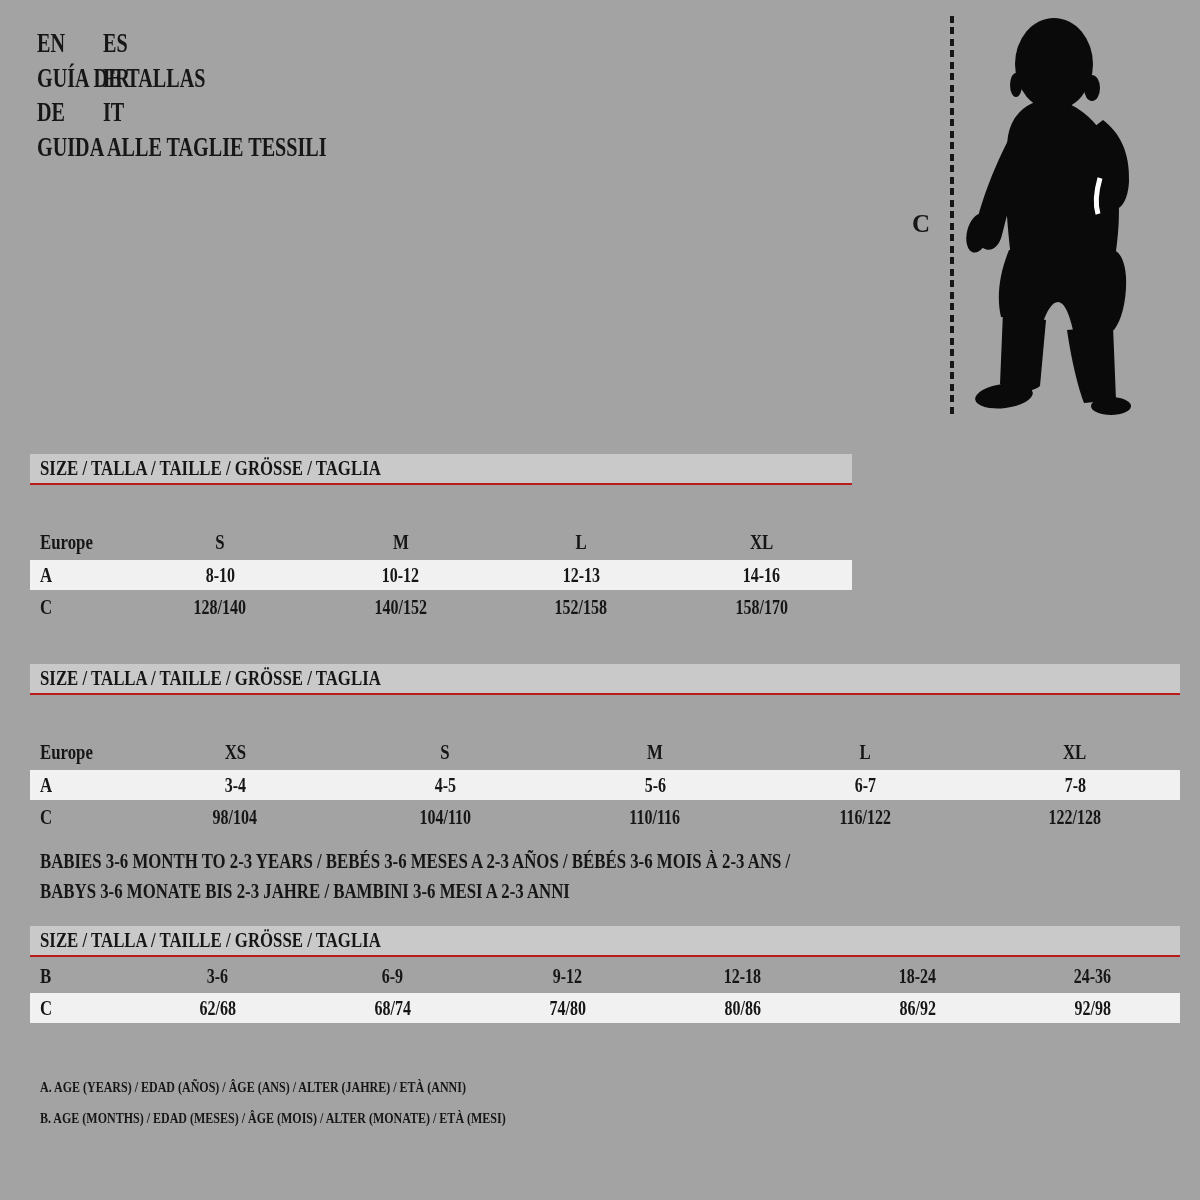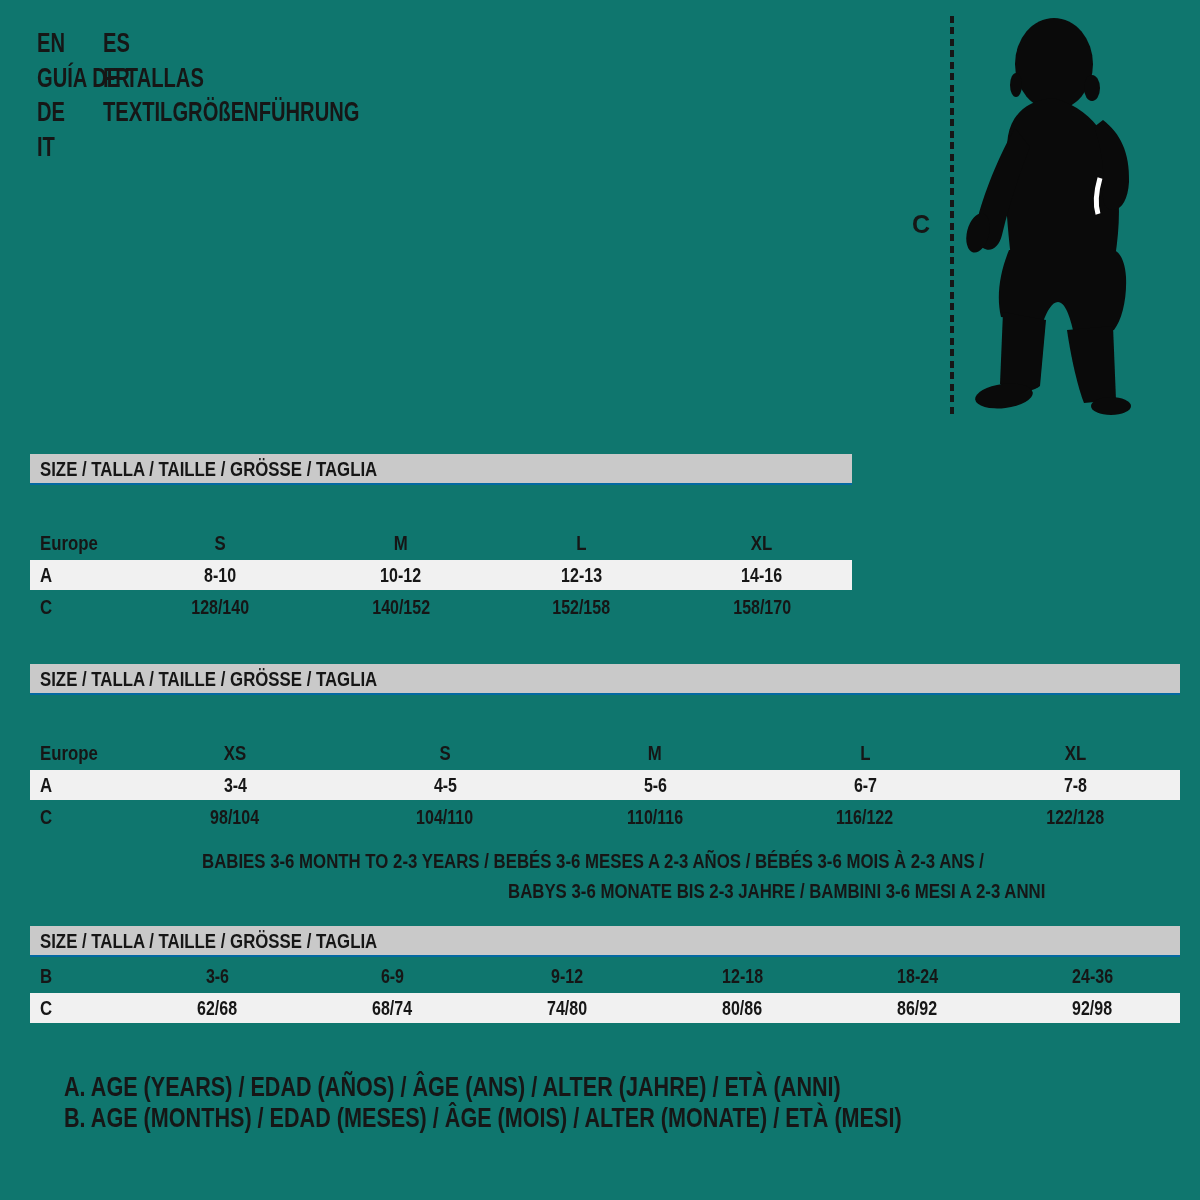--- a/index.html
+++ b/index.html
@@ -1,19 +1,19 @@
 <!DOCTYPE html>
 <html><head>
 <meta charset="utf-8">
 <style>
   html,body { margin:0; padding:0; background:#ffffff; }
   .page {
     position:relative; width:1200px; height:1200px;
-    background:#0f766e; overflow:hidden;
-    font-family:Liberation Sans, sans-serif;
+    background:#a3a3a3; overflow:hidden;
+    font-family:Liberation Serif, serif;
     color:#161616; font-weight:700;
   }
   
   .cx  { display:inline-block; transform:scaleX(0.80); transform-origin:0 50%; white-space:nowrap; }
   .cxh { display:inline-block; transform:scaleX(0.72); transform-origin:0 50%; white-space:nowrap; }
   .cc  { display:inline-block; transform:scaleX(0.80); transform-origin:50% 50%; white-space:nowrap; }
 
   
   #lang {
     position:absolute; top:26px; left:37px;
@@ -31,53 +31,53 @@
   #figure svg { position:absolute; left:63px; top:0; }
 
   
   .sec { position:absolute; left:30px; }
   #sec-junior   { top:430px; width:822px;  }
   #sec-children { top:640px; width:1150px; }
   #sec-babies   { top:846px; width:1150px; }
 
   .sec-title { margin:0 0 0 10px; font-size:21px; line-height:26px; font-weight:700; }
   .sec-title .ssub { font-size:14px; vertical-align:-5px; }
-  .babies-title { line-height:30px;text-align:right; }
+  .babies-title { line-height:30px; }
 
   .size-bar {
     margin-top:24px; height:29px; line-height:29px;
-    background:#c9c9c9; border-bottom:2px solid #0369a1;
+    background:#c9c9c9; border-bottom:2px solid #b91c1c;
     padding-left:10px; font-size:21px; margin-bottom:2px;
   }
   #sec-babies .size-bar { margin-top:20px; }
 
   .trow { display:flex; align-items:center; font-size:20px; }
   .row-europe { height:35px; font-size:21px;margin-top:40px; }
   .row-shade  { height:30px; background:#f1f1f1; }
   .row-plain  { height:34px; }
   .tlabel { flex:0 0 100px; padding-left:10px; box-sizing:border-box; font-size:21px; }
   .tcell  { flex:1 1 0; text-align:center; }
 
   
-  #legend { position:absolute; top:1072px; left:40px; font-size:27px; line-height:31px;margin-left:24px; }
+  #legend { position:absolute; top:1072px; left:40px; font-size:15px; line-height:31px; }
   #legend p { margin:0; }
 </style>
 </head>
 <body>
 
 <div class="page">
 
   <div id="lang">
     <div><span class="cxh">EN</span></div>
     <div><span class="cxh">ES</span></div>
     <div><span class="cxh">GUÍA DE TALLAS</span></div>
     <div><span class="cxh">FR</span></div>
     <div><span class="cxh">DE</span></div>
-    <div><span class="cxh">TEXTILGRÖßENFÜHRUNG</span></div>
     <div><span class="cxh">IT</span></div>
+    <div><span class="cxh">GUIDA ALLE TAGLIE TESSILI</span></div>
   </div>
 
   <div id="figure">
     <span class="c-label">C</span>
     <div class="dash"></div>
     <svg width="175" height="420" viewBox="0 0 175 420" aria-hidden="true">
       <g fill="#0a0a0a">
         <ellipse cx="91" cy="64" rx="39" ry="46"></ellipse>
         <ellipse cx="53" cy="85" rx="6" ry="12"></ellipse>
         <ellipse cx="129" cy="88" rx="8" ry="13"></ellipse>

